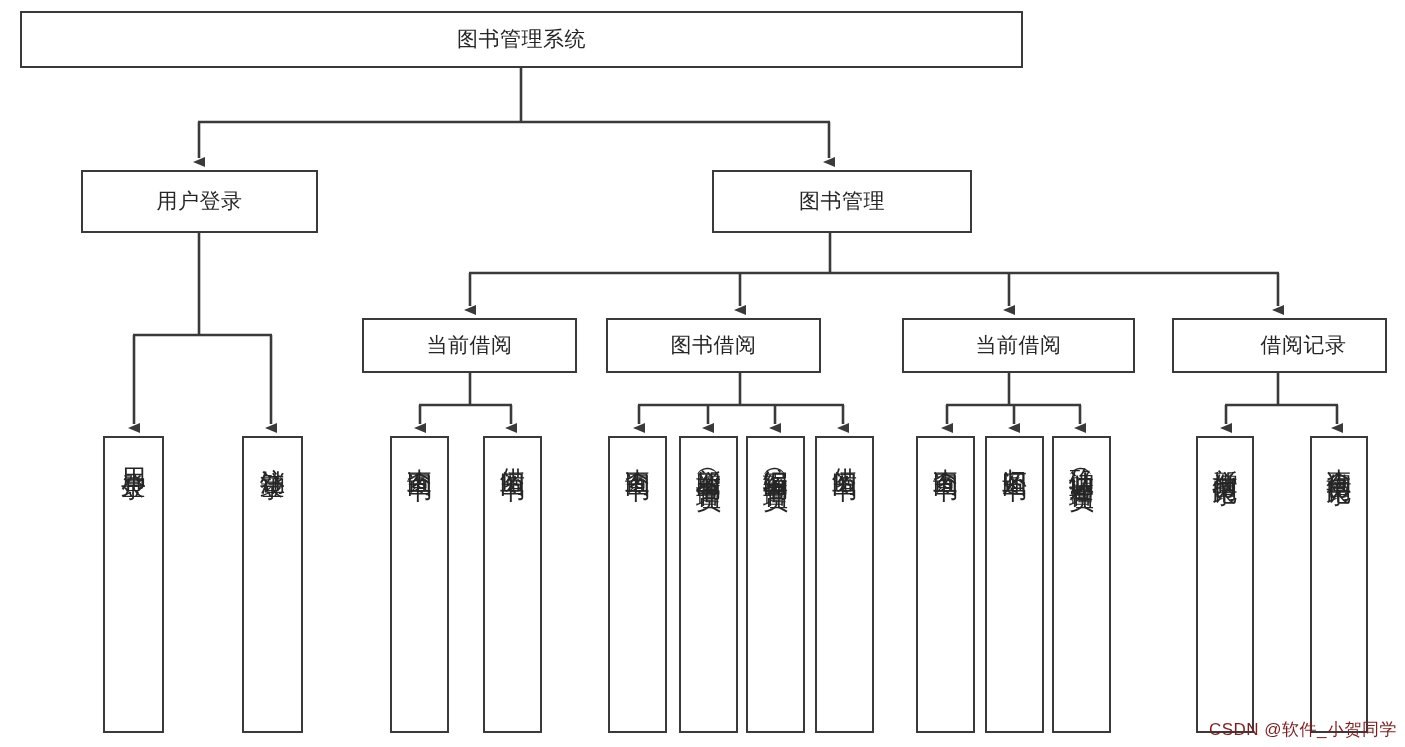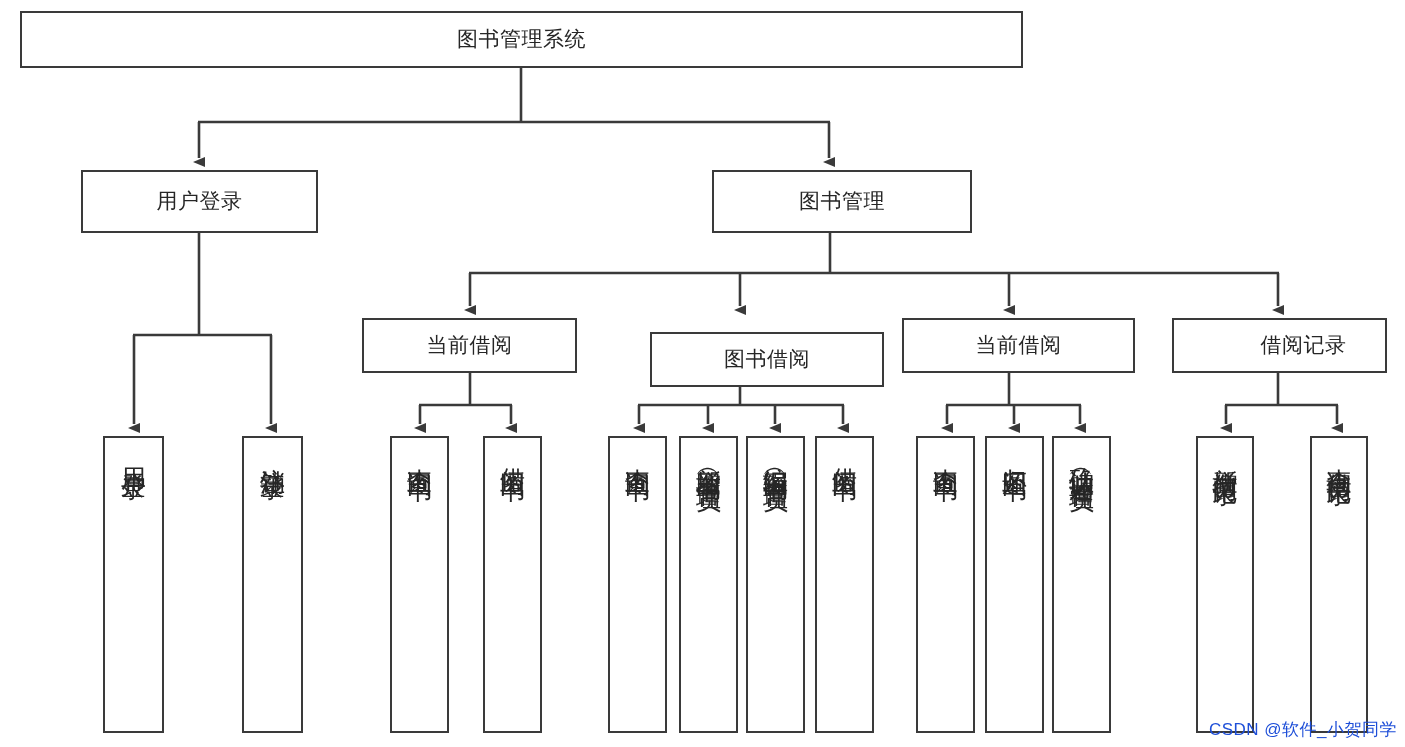--- a/index.html
+++ b/index.html
@@ -53,21 +53,21 @@
     font-size: 25px;
     letter-spacing: 3px;
     line-height: 1;
     white-space: nowrap;
   }
   #watermark {
     position: absolute;
     right: 8px;
     bottom: 6px;
     font-size: 17px;
-    color: #1d4ed8;
+    color: #7f1d1d;
     z-index: 5;
     white-space: nowrap;
     letter-spacing: 0.5px;
   }
 </style>
 </head>
 <body>
 
 <div id="canvas">
 
@@ -128,21 +128,21 @@
   <div class="node horiz" style="left:81px; top:170px; width:237px; height:63px;">
     <span class="label">用户登录</span>
   </div>
   <div class="node horiz" style="left:712px; top:170px; width:260px; height:63px;">
     <span class="label">图书管理</span>
   </div>
 
   <div class="node horiz" style="left:362px; top:318px; width:215px; height:55px;">
     <span class="label">当前借阅</span>
   </div>
-  <div class="node horiz" style="left:650px; top:318px; width:234px; height:55px;margin-top:14px;">
+  <div class="node horiz" style="left:606px; top:318px; width:215px; height:55px;">
     <span class="label">图书借阅</span>
   </div>
   <div class="node horiz" style="left:902px; top:318px; width:233px; height:55px;">
     <span class="label">当前借阅</span>
   </div>
   <div class="node horiz" style="left:1172px; top:318px; width:215px; height:55px;padding-left:48px;">
     <span class="label">借阅记录</span>
   </div>
 
   <div class="node vert" style="left:103px; top:436px; width:61px; height:297px;">

